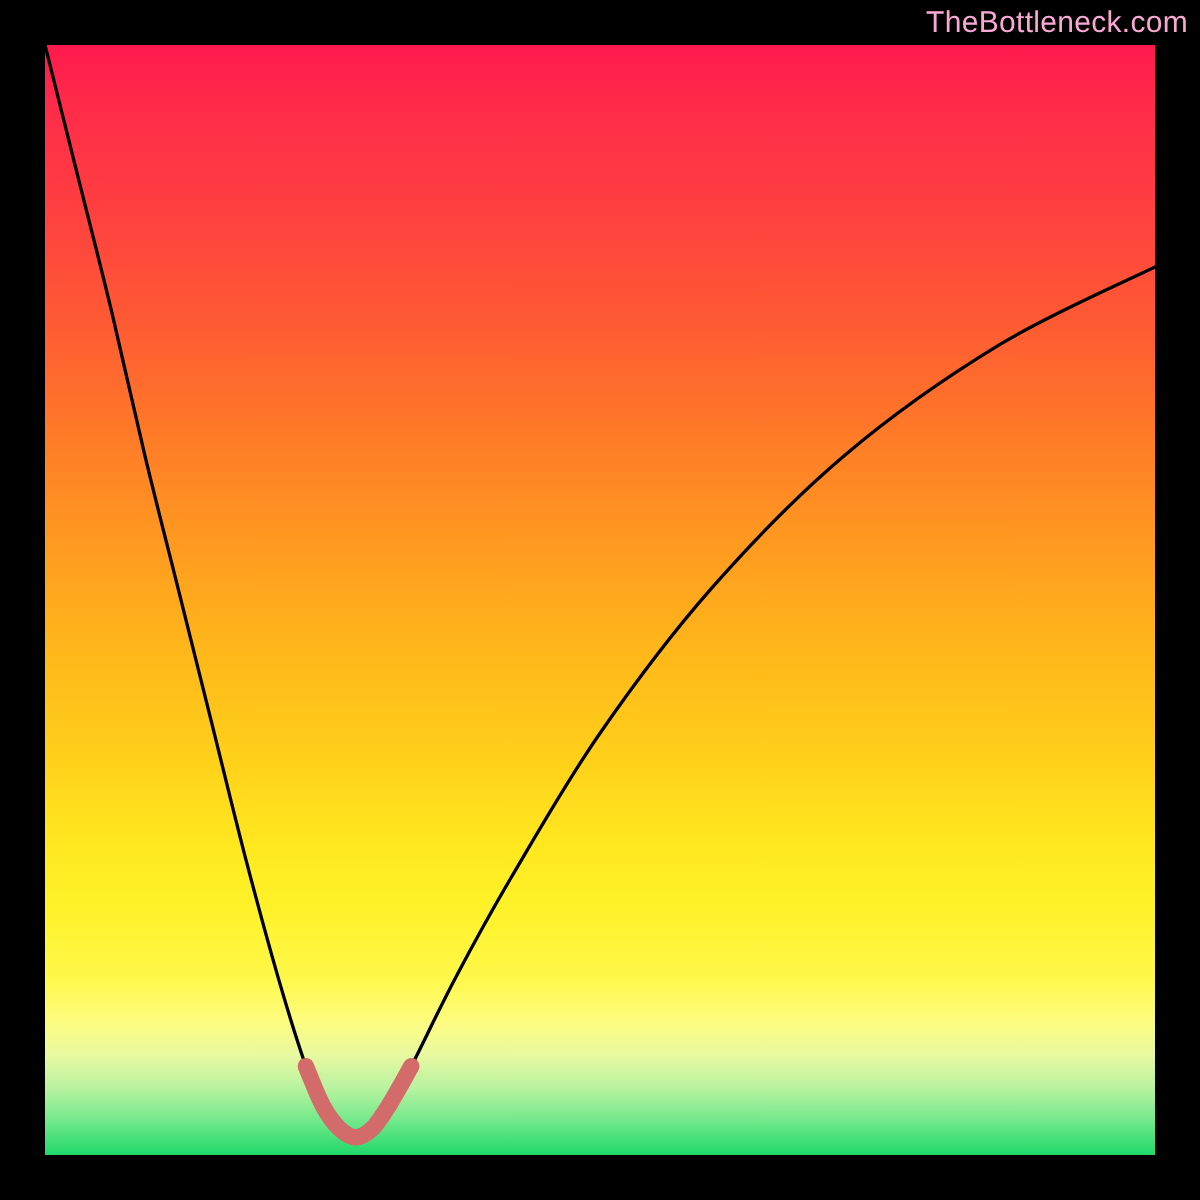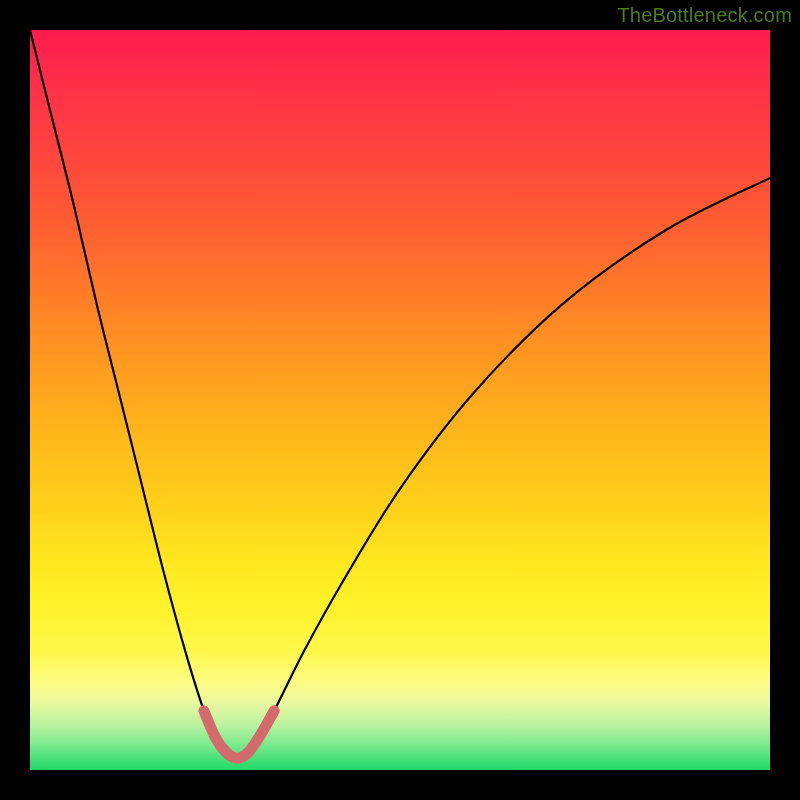--- a/index.html
+++ b/index.html
@@ -46,21 +46,21 @@
     position: absolute;
     left: 0; top: 0;
     width: 740px;
     height: 740px;
     pointer-events: none;
   }
   .watermark {
     position: absolute;
     top: 4px;
     right: 8px;
-    color: #4d7c0f;
+    color: #f9a8d4;
     font-size: 20px;
     font-weight: 500;
     letter-spacing: 0.2px;
     user-select: none;
   }
 </style>
 </head>
 <body>
 
 <div class="watermark">TheBottleneck.com</div>

